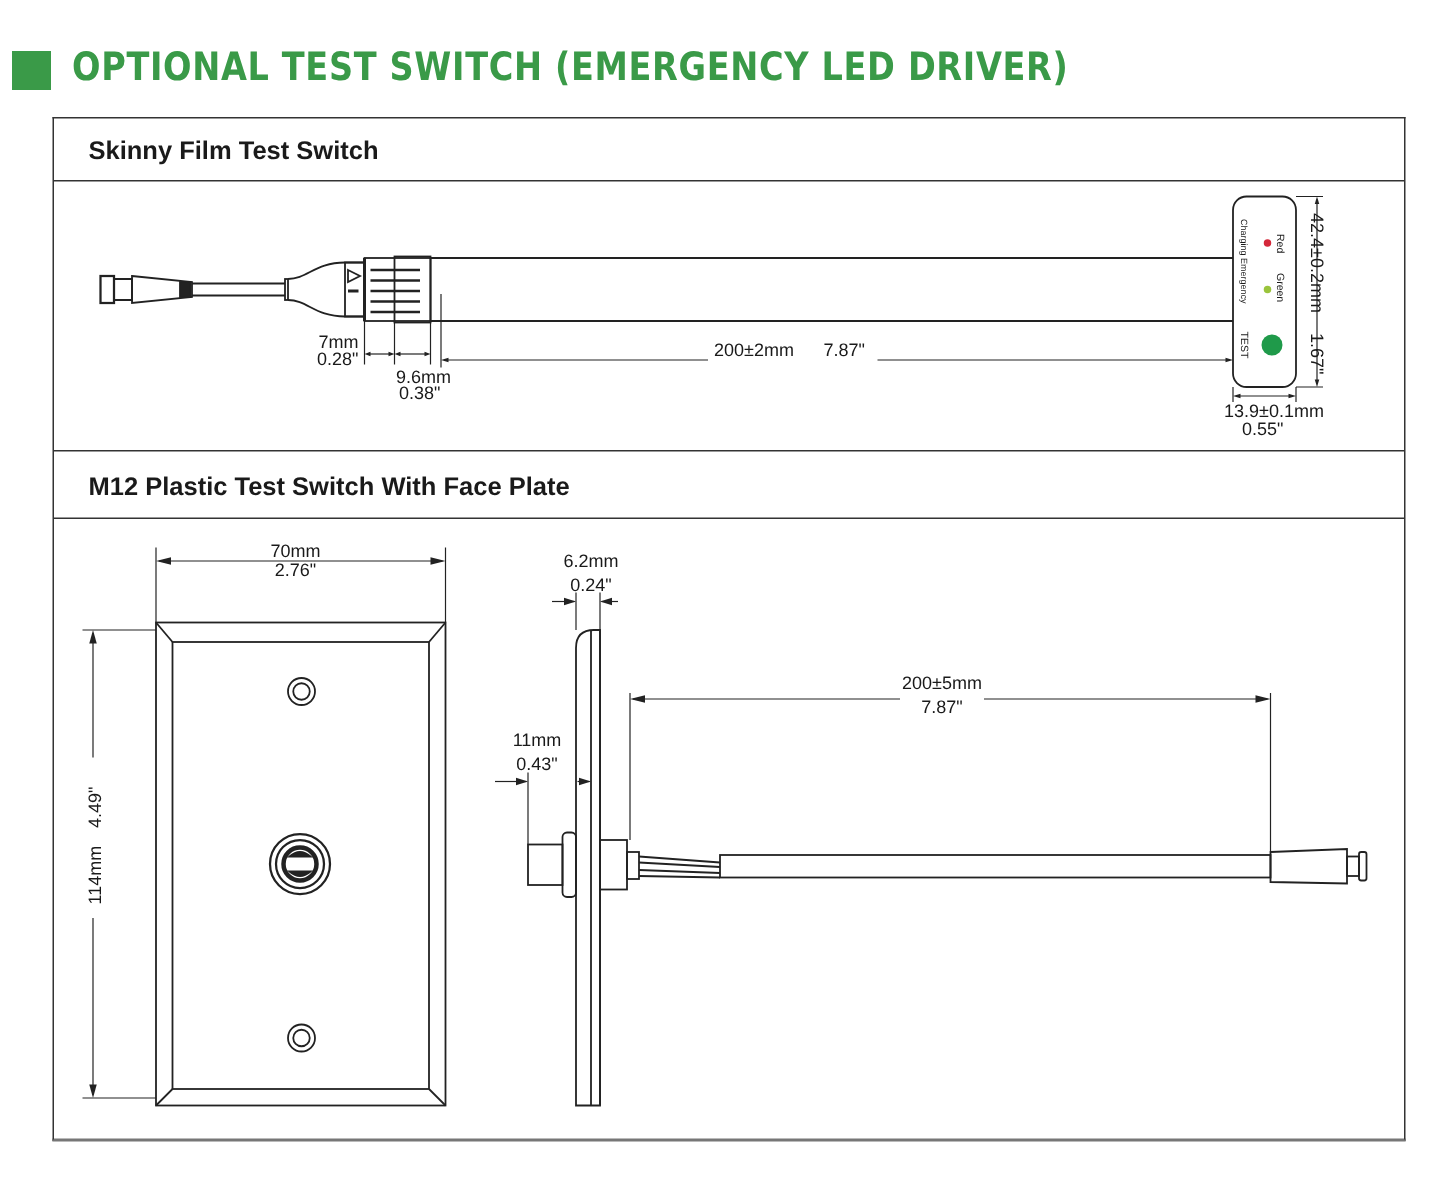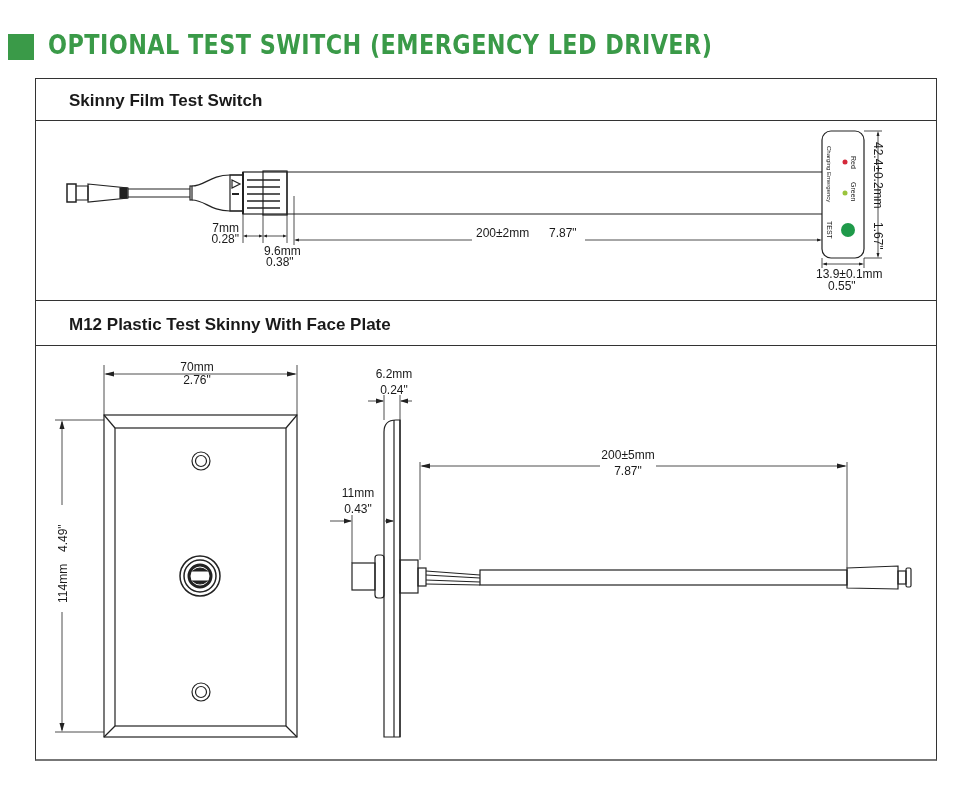--- a/index.html
+++ b/index.html
@@ -2,42 +2,42 @@
 <html><head>
 <meta charset="utf-8">
 <style>
   html, body { margin:0; padding:0; background:#ffffff; }
   body { width:959px; height:802px; position:relative; overflow:hidden; font-family:"Liberation Sans", sans-serif; color:#1a1a1a; }
   .title-row { position:absolute; left:8px; top:24px; height:36px; display:flex; align-items:flex-end; }
   .title-square { width:26px; height:26px; background:#3a9a48; margin-right:14px; }
   .title-text { font-family:"DejaVu Sans", sans-serif; font-weight:bold; font-size:26px; color:#3a9a48; letter-spacing:0.5px; transform:scaleX(0.86); transform-origin:left center; white-space:nowrap; }
   .frame { position:absolute; left:35px; top:78px; width:902px; height:683px; border:1px solid #333; border-bottom:2px solid #777; box-sizing:border-box; }
   .hdr { position:absolute; left:0; width:100%; border-bottom:1px solid #333; box-sizing:border-box; }
-  .hdr span { position:absolute; left:23px; font-weight:bold; font-size:17px;margin-left:10px; }
+  .hdr span { position:absolute; left:23px; font-weight:bold; font-size:17px; }
   .hdr1 { top:0; height:42px; }
   .hdr1 span { top:12px; }
   .hdr2 { top:221px; height:46px; border-top:1px solid #333; }
   .hdr2 span { top:14px; }
   svg.drw { position:absolute; left:0; top:0; }
   svg text { font-family:"Liberation Sans", sans-serif; fill:#1a1a1a; }
 </style>
 </head>
 <body>
 
 <div class="title-row">
   <div class="title-square"></div>
   <div class="title-text">OPTIONAL TEST SWITCH (EMERGENCY LED DRIVER)</div>
 </div>
 
 <div class="frame">
   <div class="hdr hdr1">
     <span>Skinny Film Test Switch</span>
   </div>
   <div class="hdr hdr2">
-    <span>M12 Plastic Test Skinny With Face Plate</span>
+    <span>M12 Plastic Test Switch With Face Plate</span>
   </div>
 </div>
 
 <svg class="drw" width="959" height="802" viewBox="0 0 959 802">
   <g fill="none" stroke="#222" stroke-width="1.2">
 
     <g>
       <rect x="67" y="184" width="9" height="18" stroke-width="1.5"></rect>
       <path d="M76 186 L88 186 L88 200 L76 200"></path>
       <path d="M88 184 L128 188 L128 198 L88 202 Z"></path>

